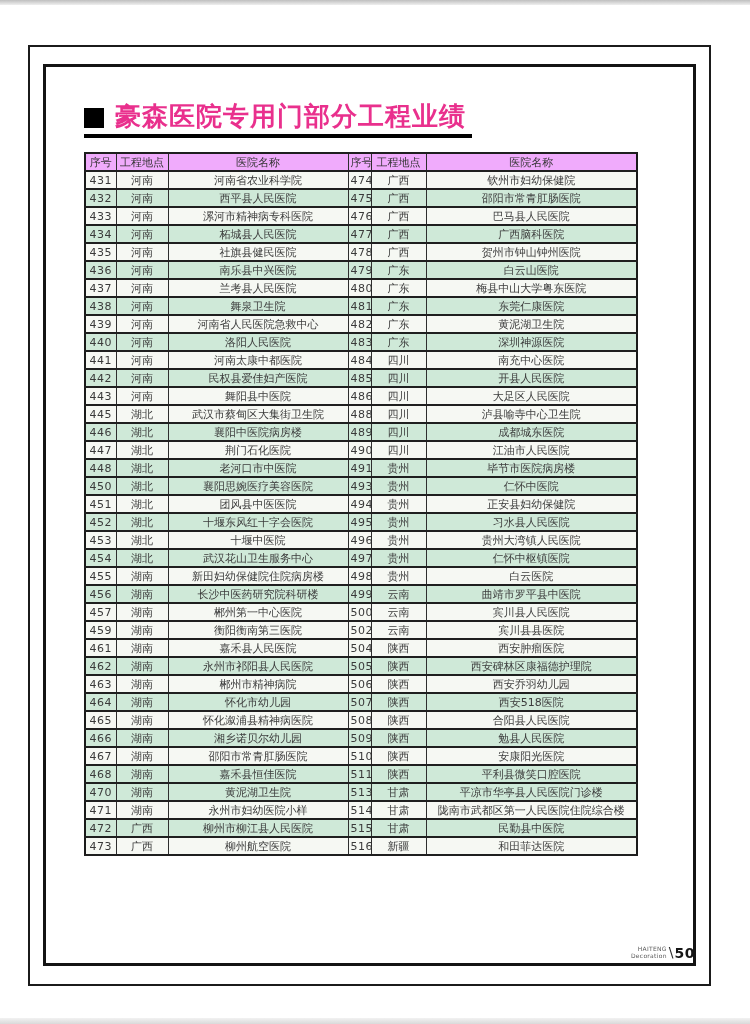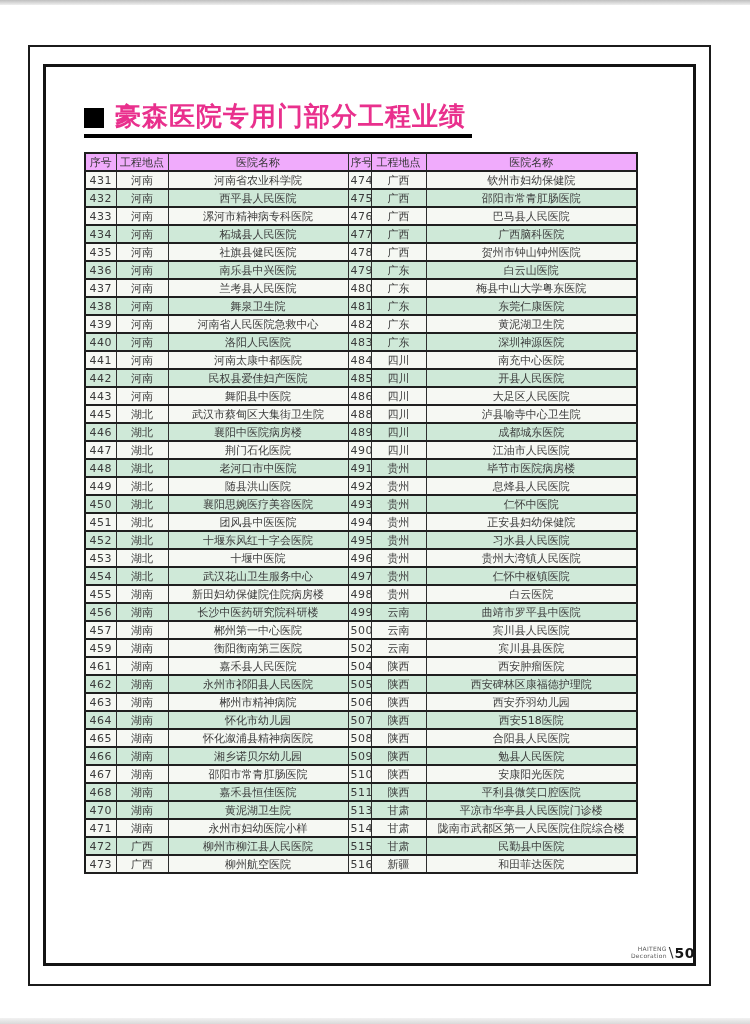--- a/index.html
+++ b/index.html
@@ -228,28 +228,20 @@
           <td>江油市人民医院</td>
         </tr>
         <tr class="row-green">
           <td class="c-num">448</td>
           <td>湖北</td>
           <td>老河口市中医院</td>
           <td class="c-num">491</td>
           <td>贵州</td>
           <td>毕节市医院病房楼</td>
         </tr>
-        <tr class="row-white">
-          <td class="c-num">449</td>
-          <td>湖北</td>
-          <td>随县洪山医院</td>
-          <td class="c-num">492</td>
-          <td>贵州</td>
-          <td>息烽县人民医院</td>
-        </tr>
         <tr class="row-green">
           <td class="c-num">450</td>
           <td>湖北</td>
           <td>襄阳思婉医疗美容医院</td>
           <td class="c-num">493</td>
           <td>贵州</td>
           <td>仁怀中医院</td>
         </tr>
         <tr class="row-white">
           <td class="c-num">451</td>

